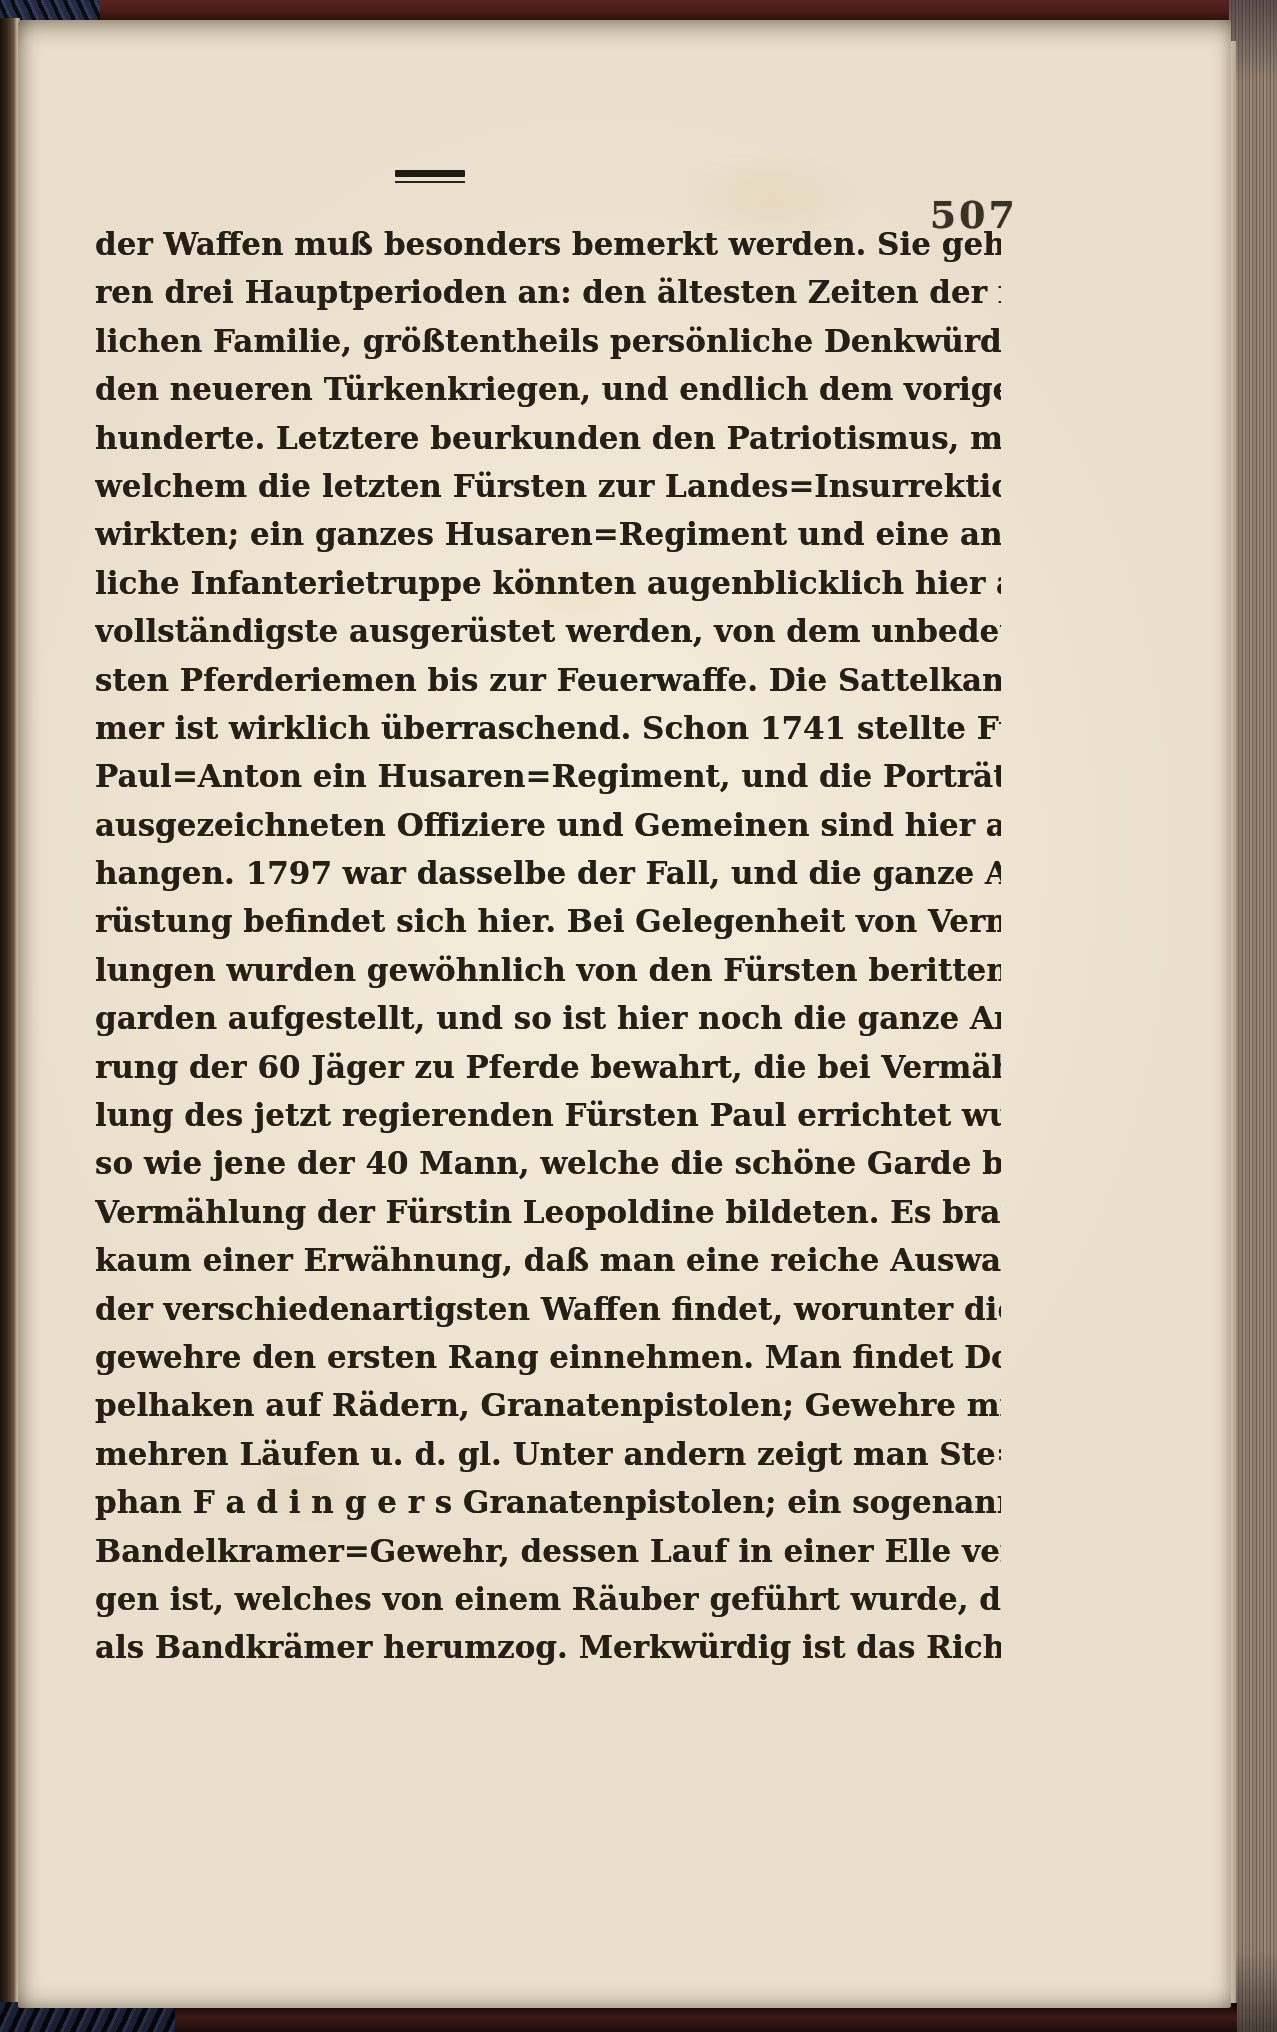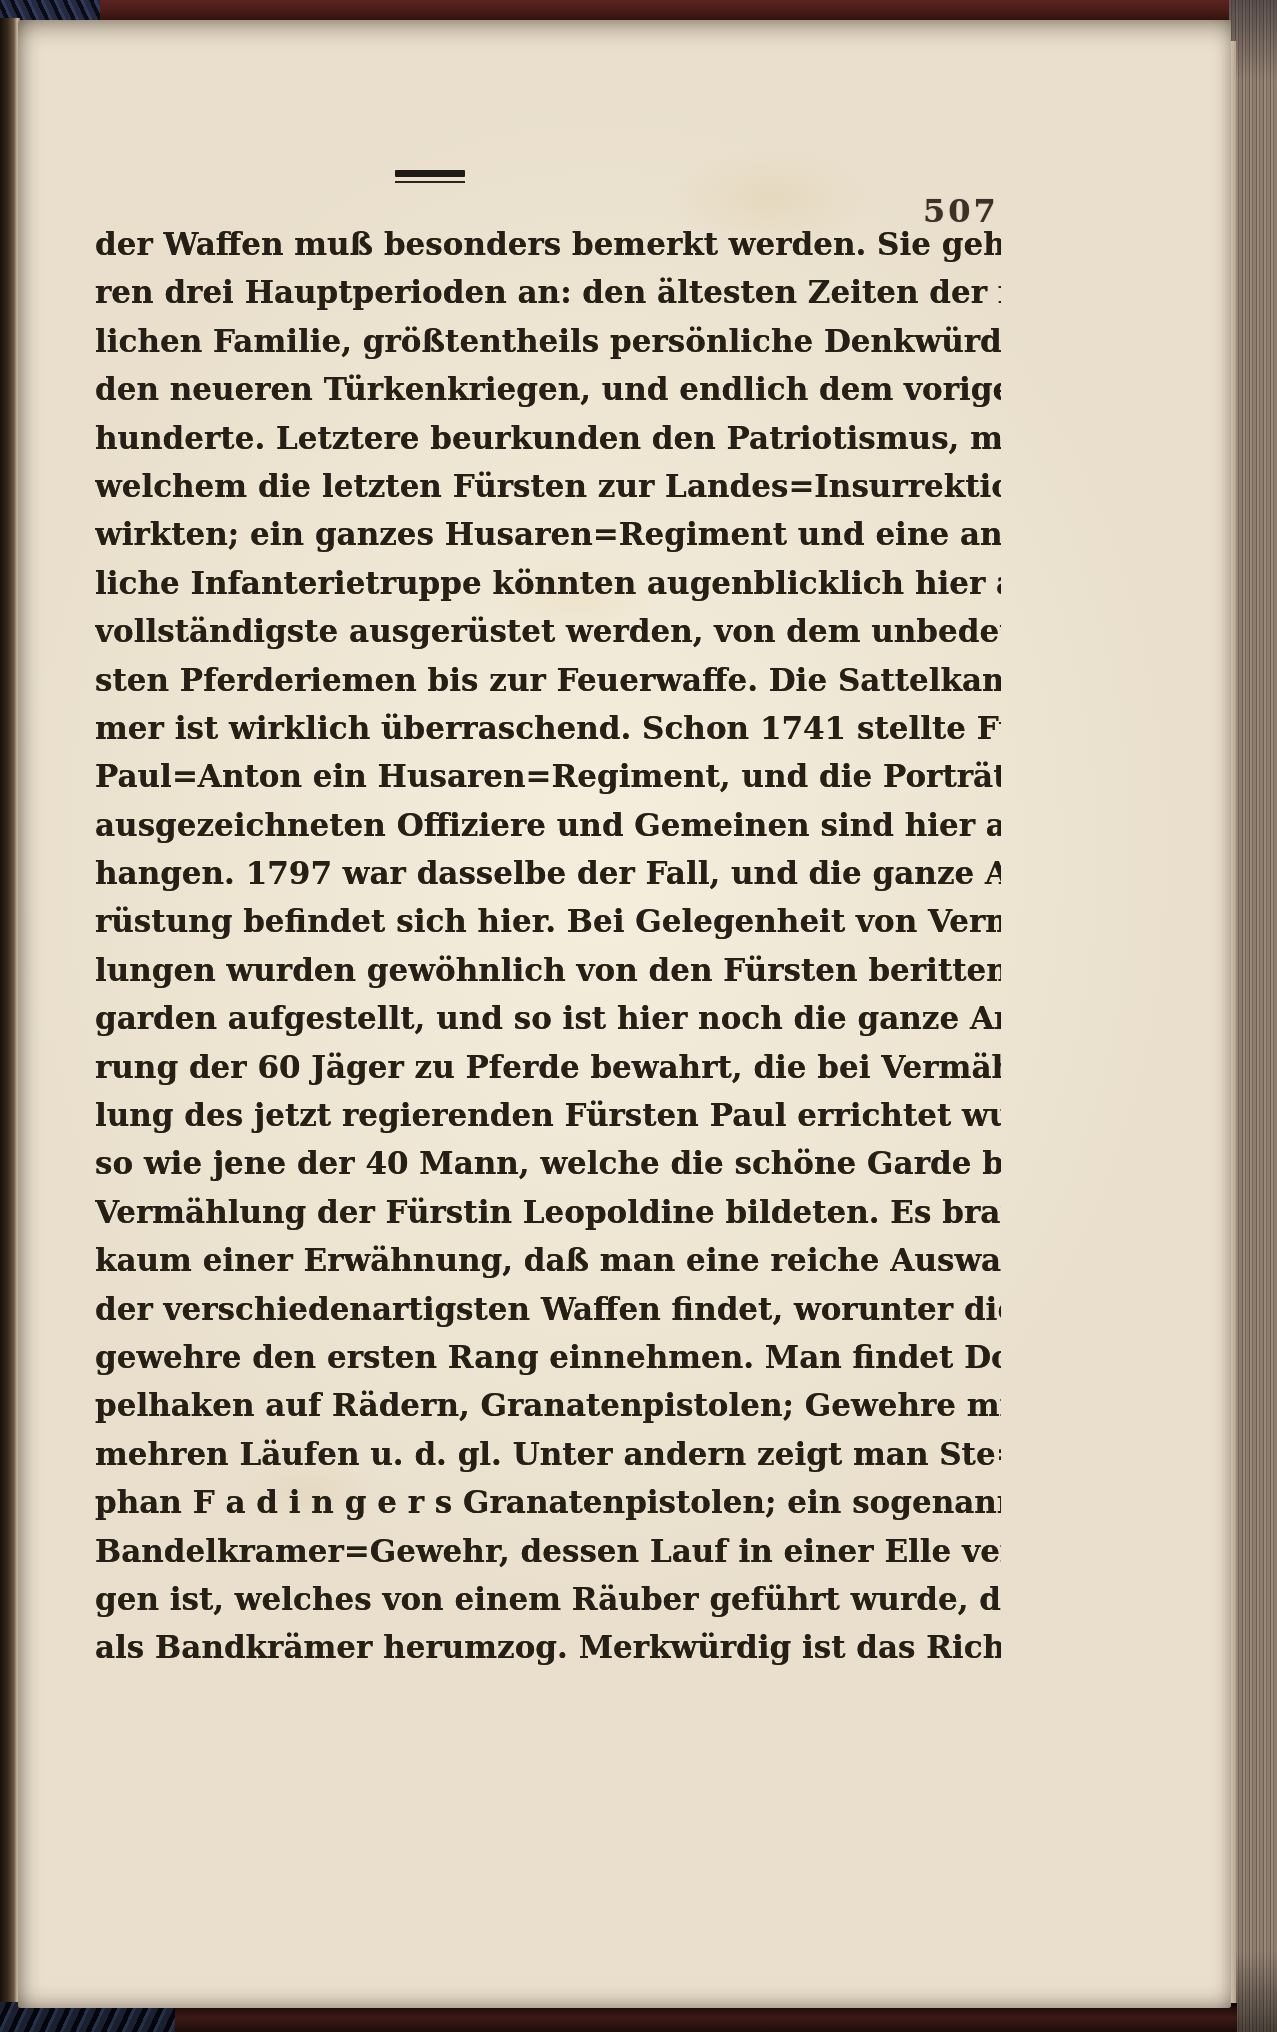--- a/index.html
+++ b/index.html
@@ -64,22 +64,22 @@
   }
 
   
   .ornament{
     position:absolute;left:377px;top:150px;width:70px;
   }
   .ornament .bar-thick{height:7px;background:#1f1a14;border-radius:1px;}
   .ornament .bar-thin{height:2px;background:#2a241c;margin-top:4px;}
   .page-number{
     position:absolute;left:905px;top:172px;width:95px;
-    font-size:32px;font-weight:600;color:#3b3126;
-    letter-spacing:3px;text-align:left;
+    font-size:38px;font-weight:600;color:#3b3126;
+    letter-spacing:3px;text-align:right;
     text-shadow:0 0 1px rgba(59,49,38,.5);
   }
 
   
   .textblock{
     position:absolute;left:77px;top:200px;width:906px;
     color:#261f15;
     font-size:31px;font-weight:bold;
     text-shadow:0 0 .6px rgba(38,31,21,.75);
   }

